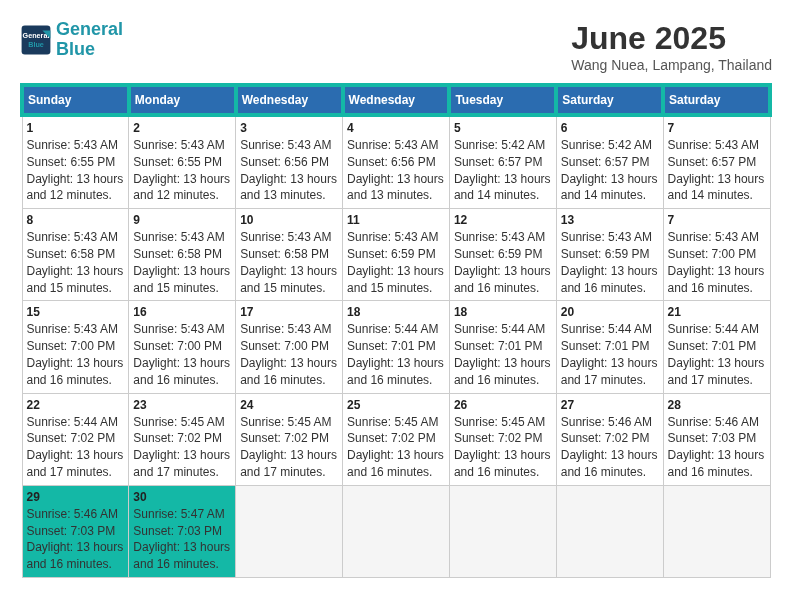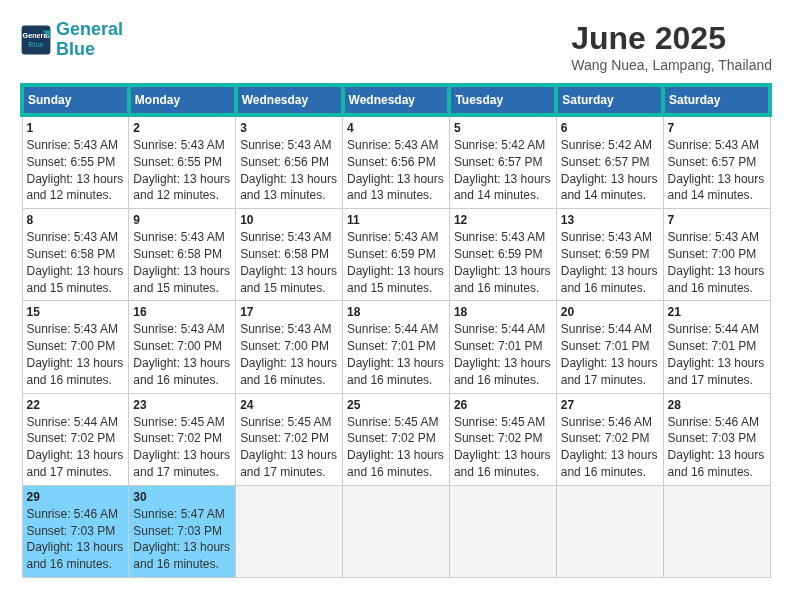--- a/index.html
+++ b/index.html
@@ -62,21 +62,21 @@
     }
     .calendar td {
       border: 1px solid #ccc;
       vertical-align: top;
       padding: 4px;
       width: calc(100%/7);
       min-height: 80px;
       background: #fff;
     }
     .calendar tr:last-child td {
-      background: #7dd3fc;
+      background: #14b8a6;
     }
     .day-number {
       font-weight: bold;
       font-size: 12px;
       margin-bottom: 2px;
       color: #222;
     }
     .day-info {
       color: #333;
       font-size: 12px;

